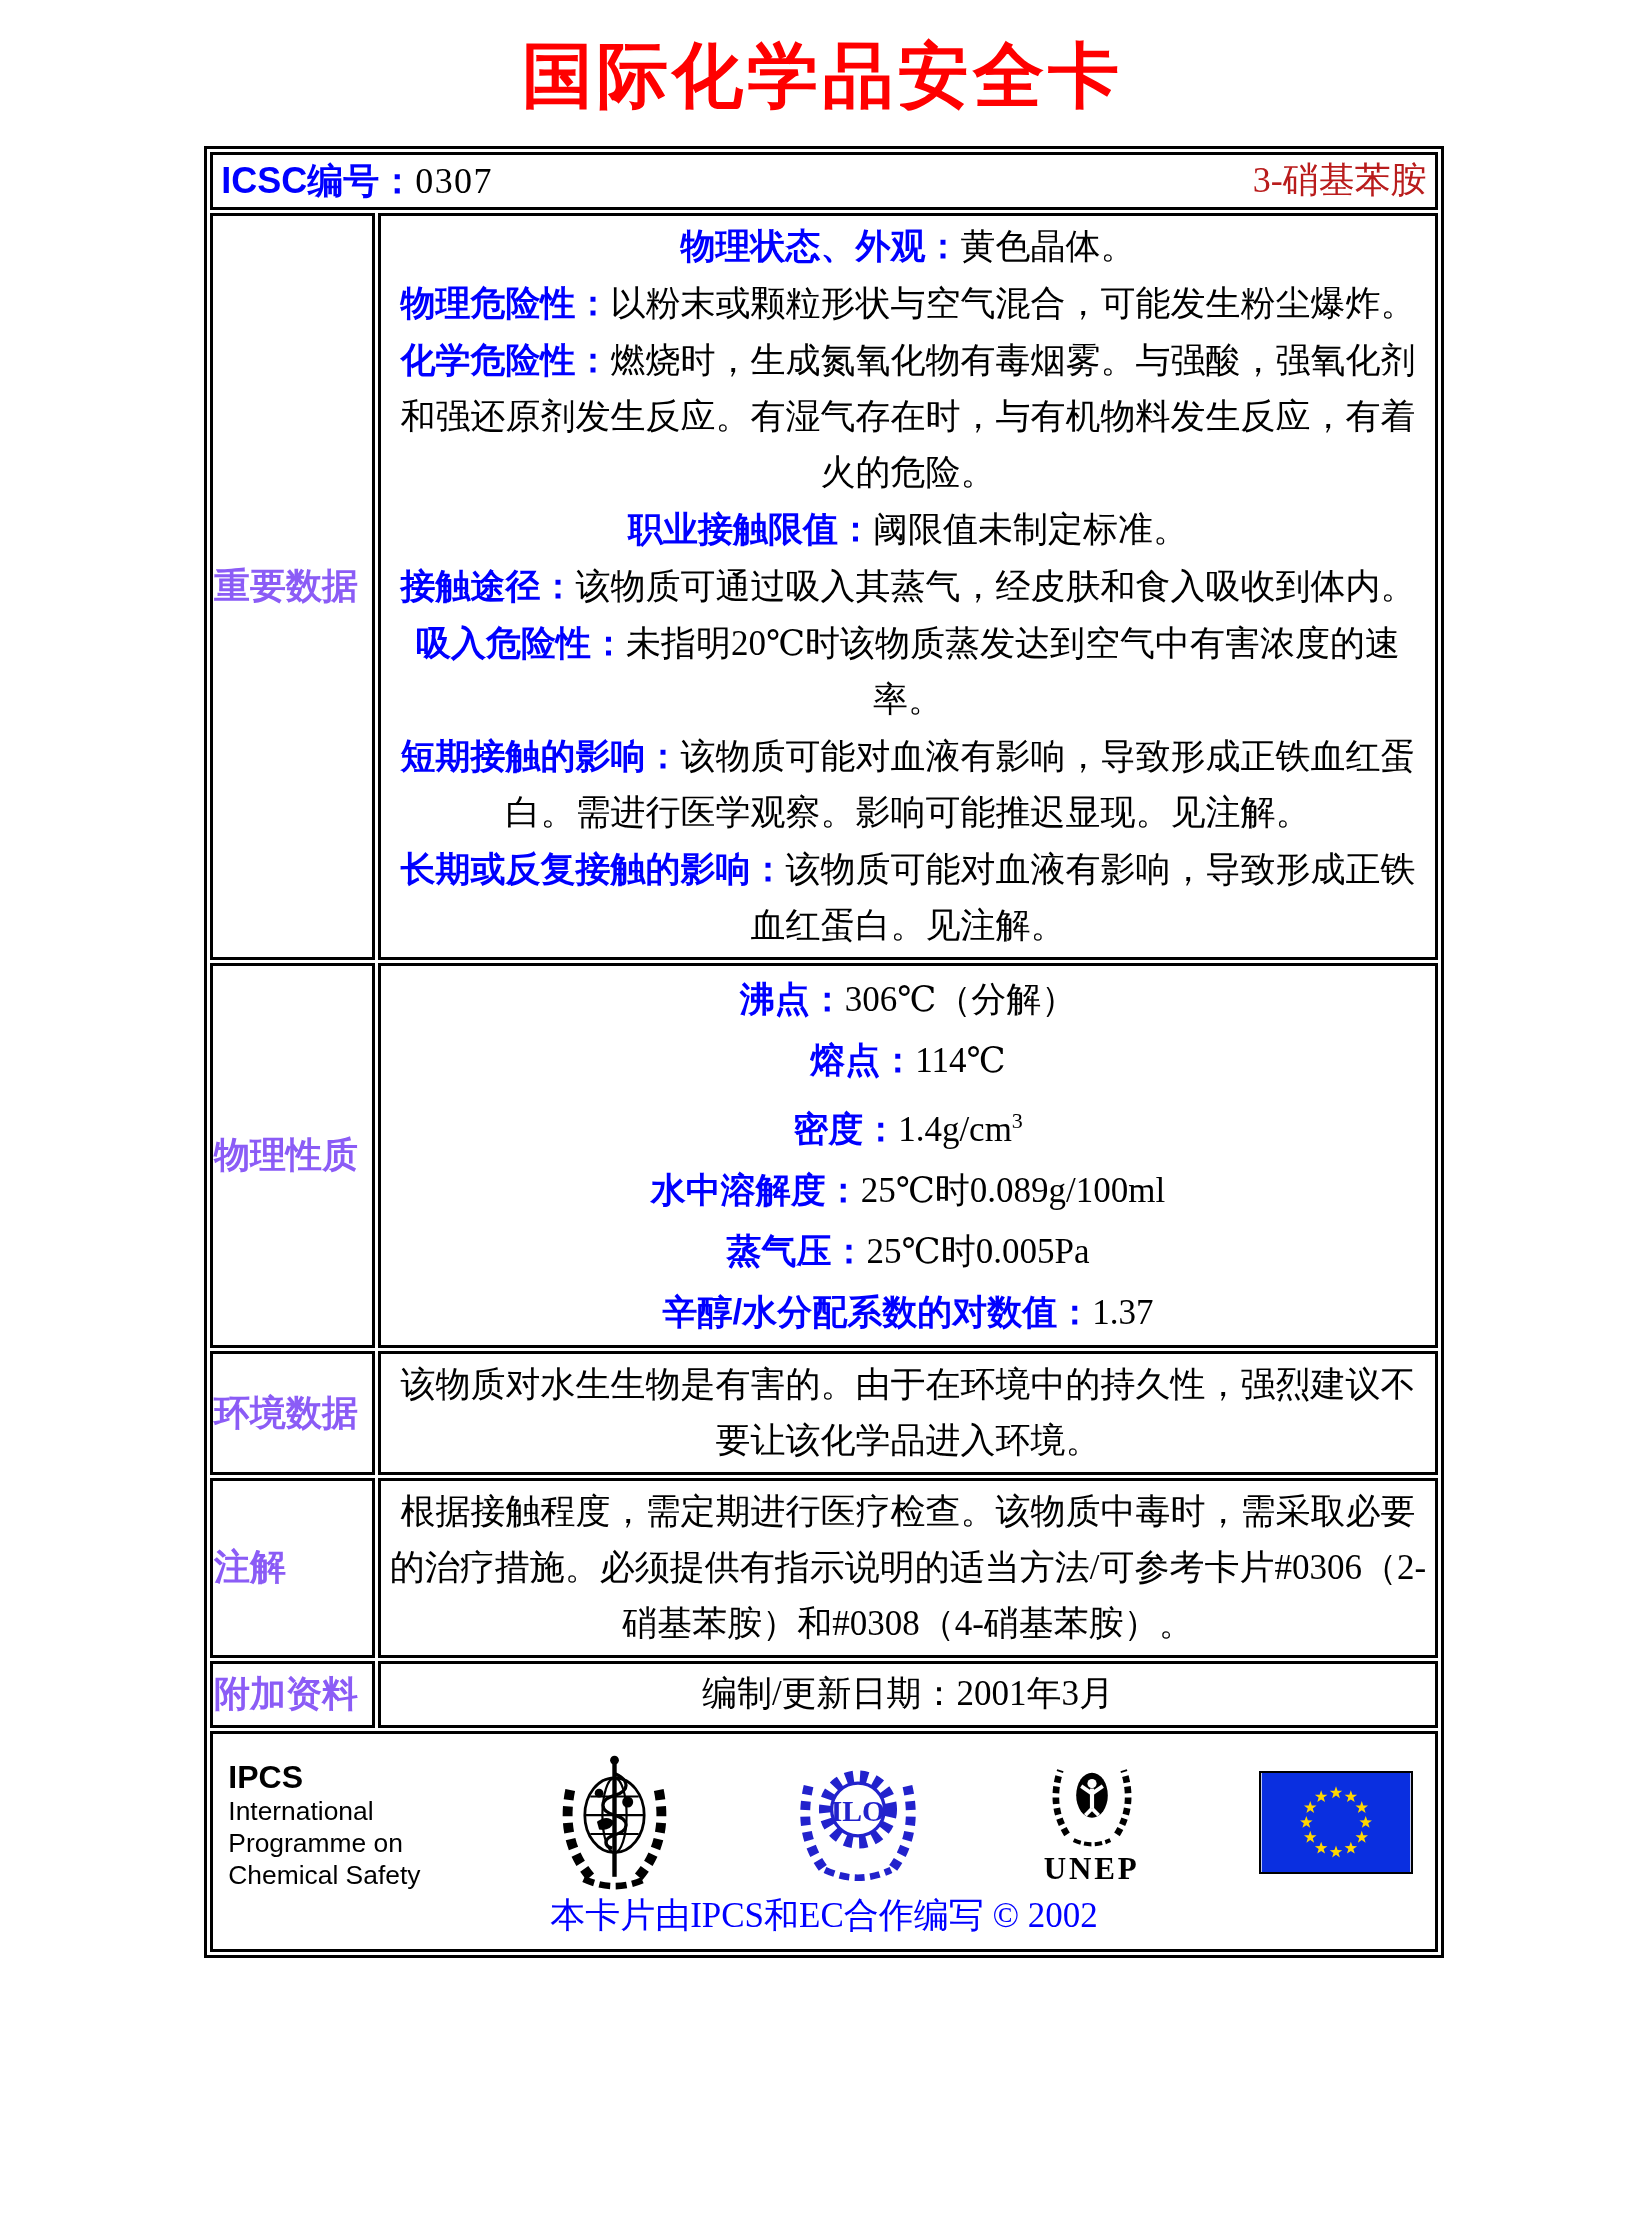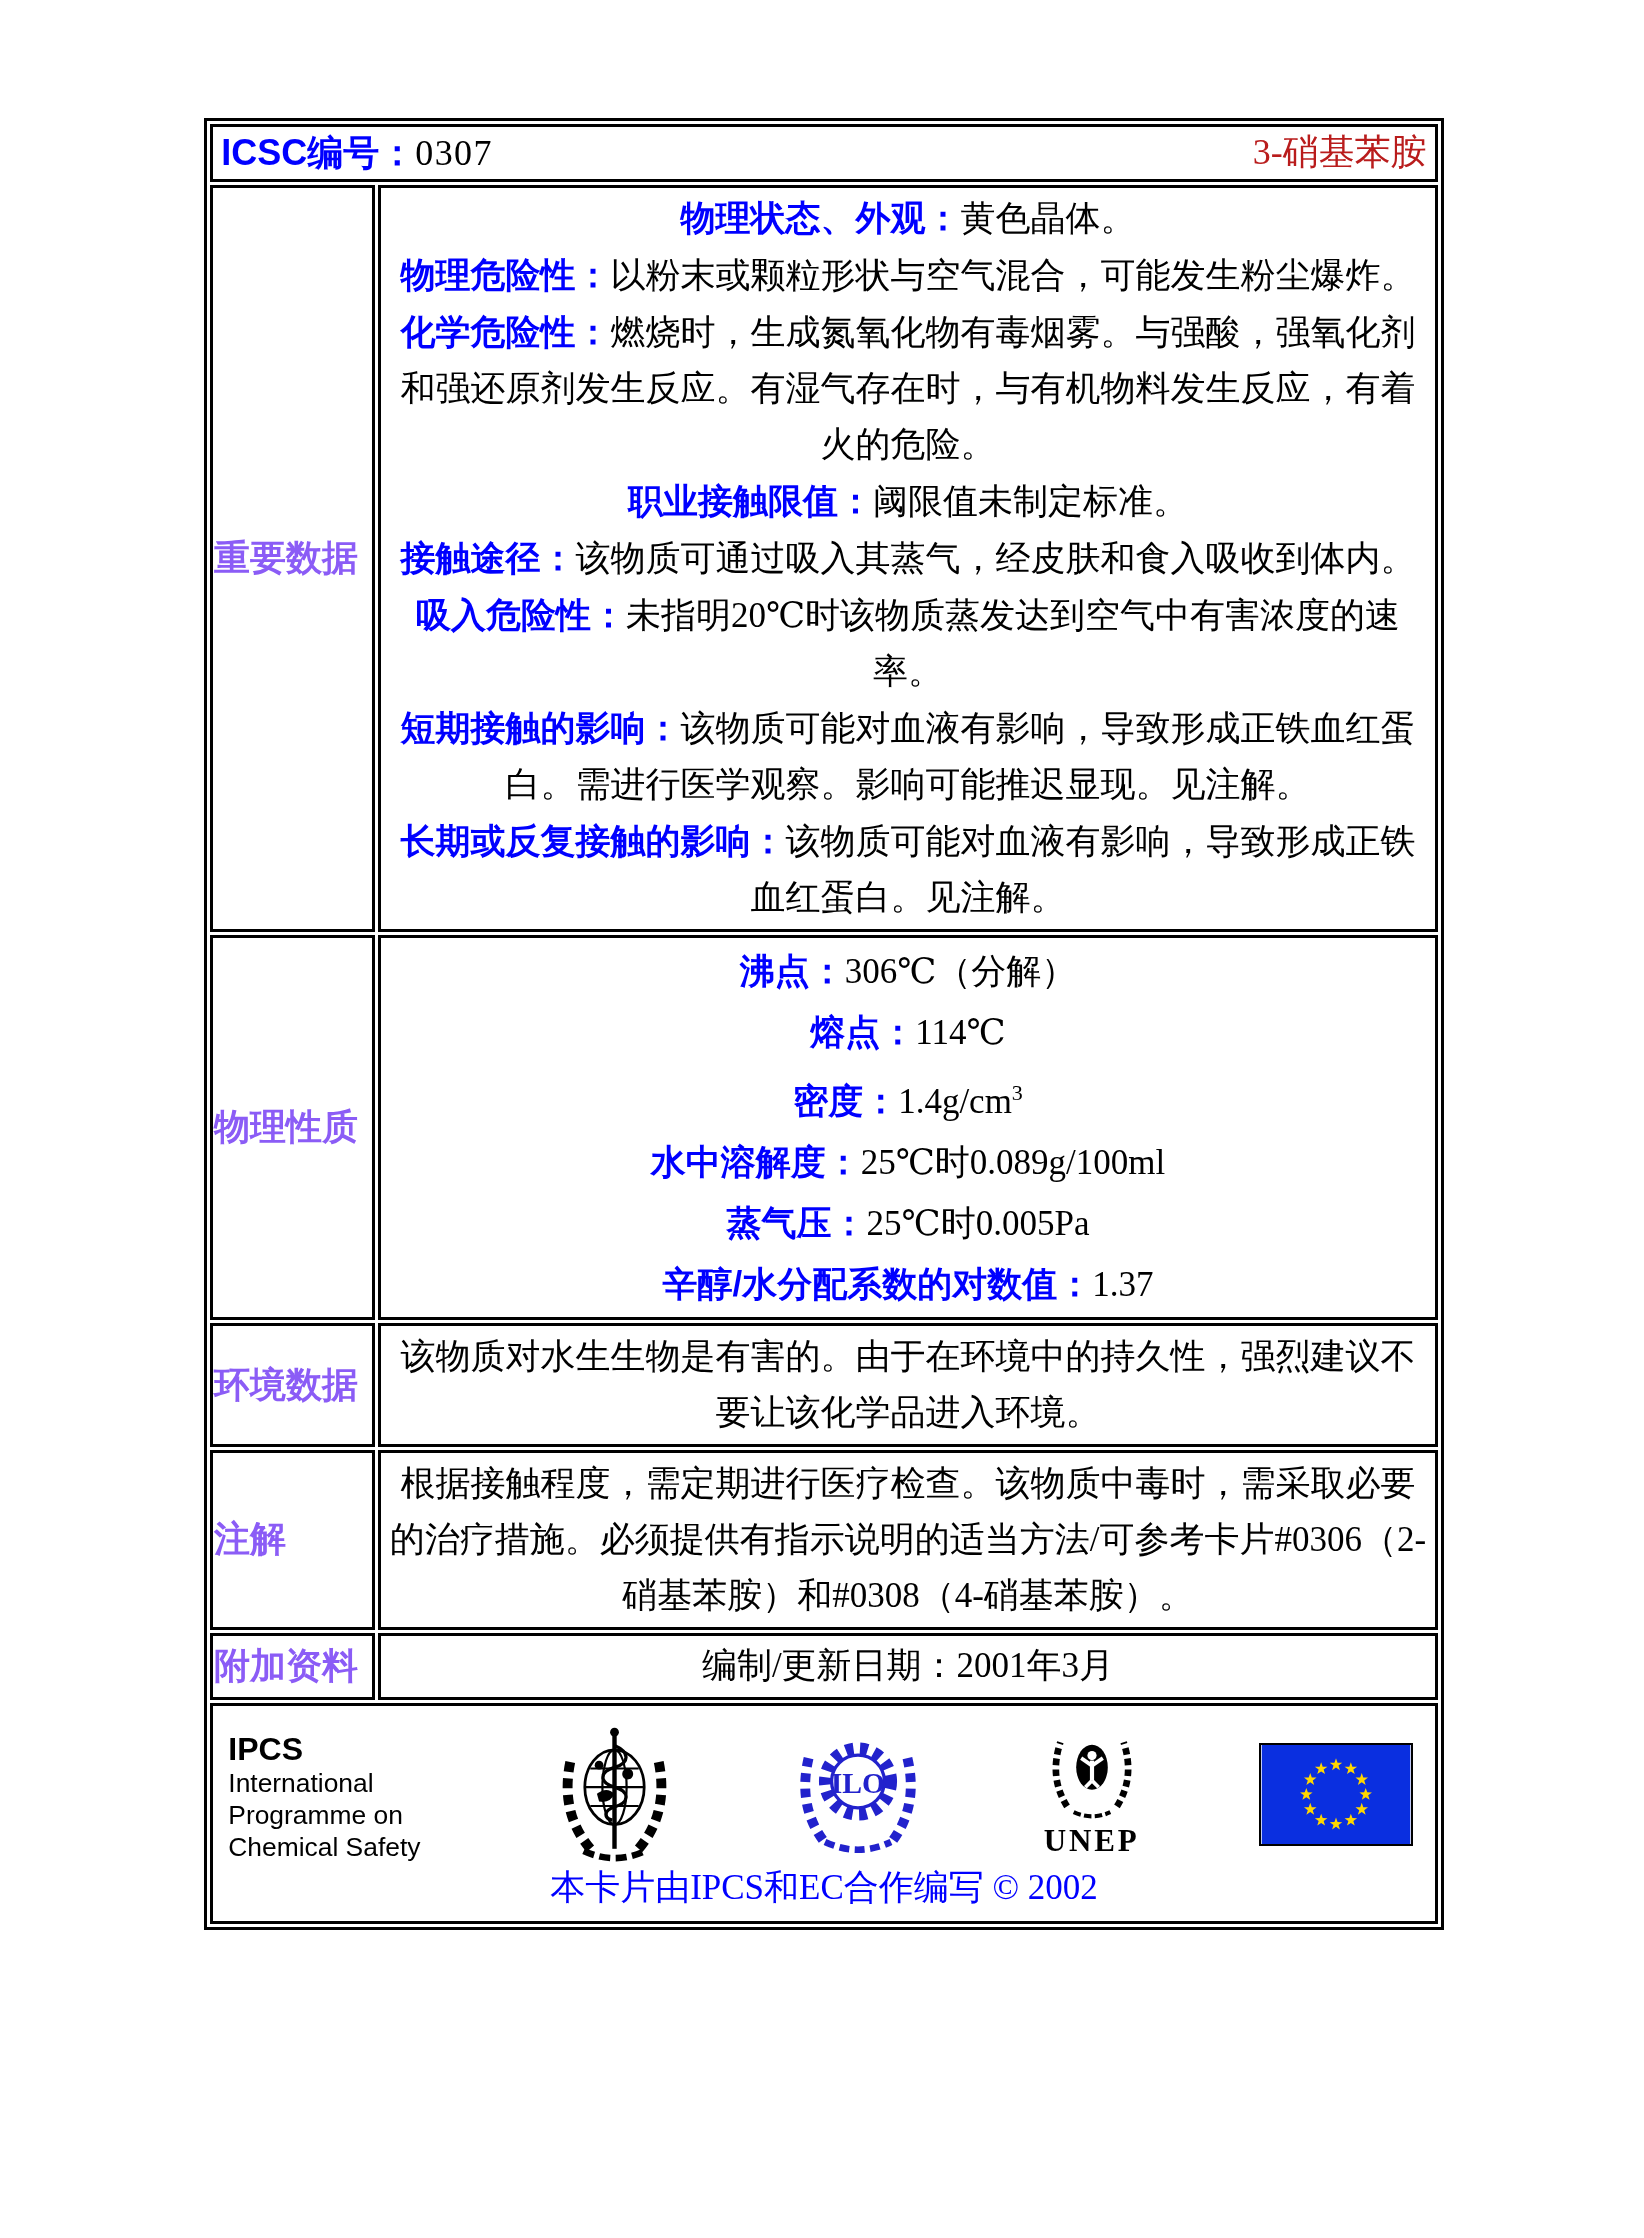--- a/index.html
+++ b/index.html
@@ -1,21 +1,21 @@
 <!DOCTYPE html>
 <html style="font-size:11px"><head>
 <meta charset="utf-8">
 <style>
   html,body{margin:0;padding:0;background:#ffffff;}
   .page{position:relative;width:1645px;height:2239px;background:#ffffff;overflow:hidden;
         font-family:"Liberation Serif","DejaVu Serif",serif;}
   .doc-title{position:absolute;top:29px;left:0;width:100%;text-align:center;
         color:#ff0000;font-size:71px;font-weight:bold;letter-spacing:4.2px;
         font-family:"DejaVu Serif","Liberation Serif",serif;}
-  table.card{position:absolute;left:204px;top:118px;width:1240px;
+  table.card{position:absolute;left:204px;top:146px;width:1240px;
         border-collapse:separate;border-spacing:3.5px;border:3.5px solid #000;background:#fff;}
   td{border:3.5px solid #000;background:#fff;}
   td.sec{width:157px;text-align:left;vertical-align:middle;color:#8b5cf6;font-weight:bold;
         font-size:36px;font-family:"Liberation Sans","DejaVu Sans",sans-serif;}
   td.content{vertical-align:top;padding:2.8px 8.3px;}
   td.vmid{vertical-align:middle;}
   .entry{margin:0;font-size:35px;line-height:56px;color:#000;text-align:center;}
   .props .entry{line-height:60px;}
   .lbl{color:#0000ff;font-weight:bold;font-family:"Liberation Sans","DejaVu Sans",sans-serif;}
   .val{color:#000000;}
@@ -41,20 +41,21 @@
   .caption .cap-main{font-weight:normal;}
   .caption .cap-copy{font-weight:normal;}
   .legal-line{font-size:33px;line-height:42px;color:#000;}
   .legal-line .lbl-black{color:#000;font-weight:bold;font-family:"Liberation Sans","DejaVu Sans",sans-serif;}
 </style>
 </head>
 <body>
 
 <div class="page">
 
+  <div class="doc-title">国际化学品安全卡</div>
 
   <table class="card">
 
     <tbody>
         <tr>
       <td class="content vmid" colspan="2">
         <div class="hdr-row">
           <span class="hdr-left">
             <span class="lbl">ICSC编号：</span><span class="num">0307</span>
           </span>

